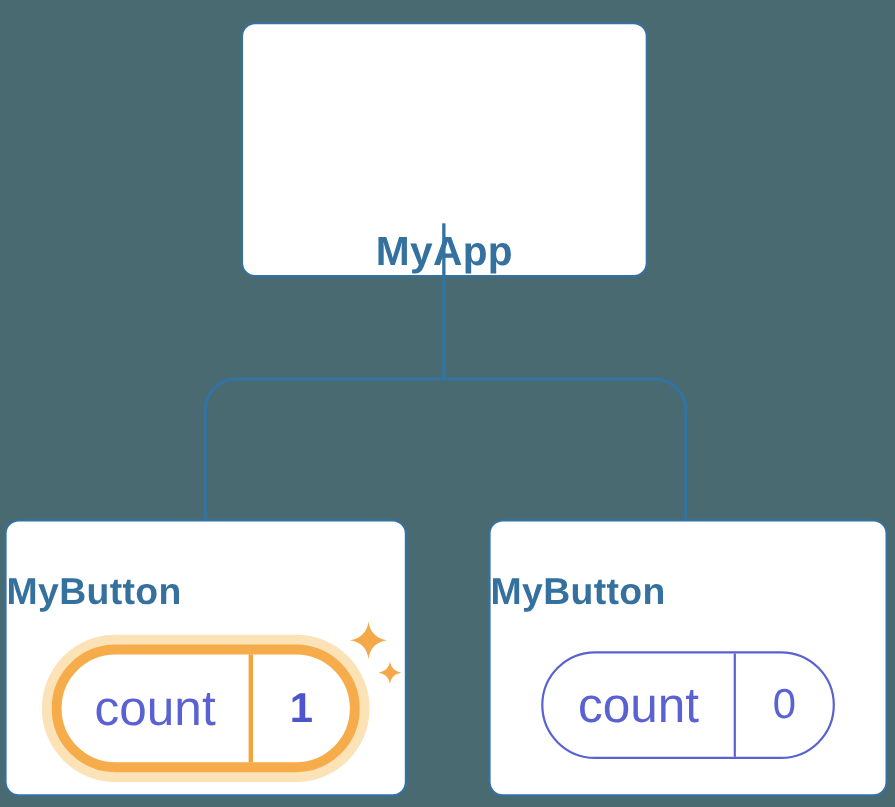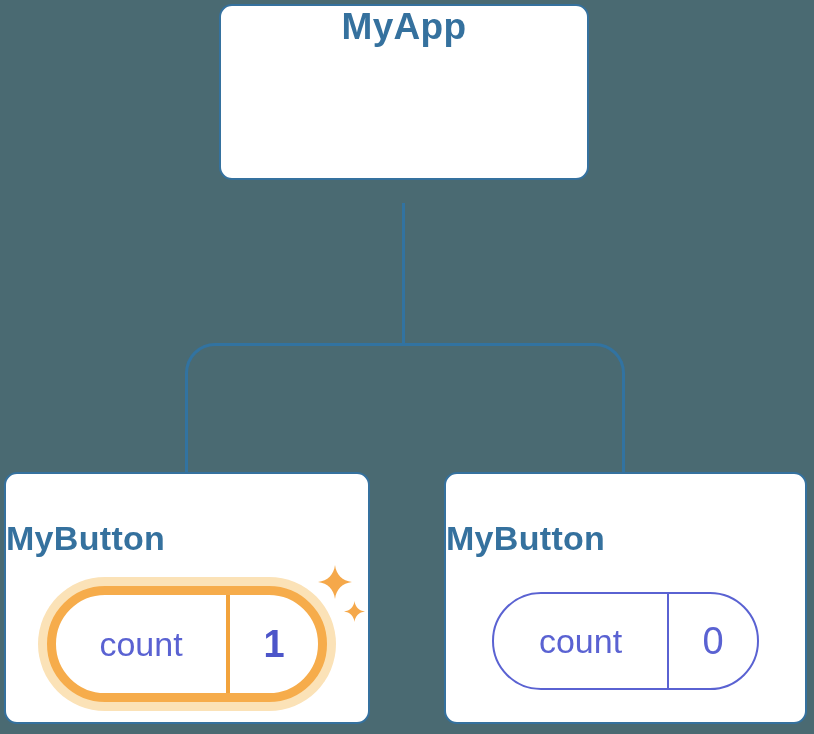--- a/index.html
+++ b/index.html
@@ -25,22 +25,22 @@
     background:var(--bg);
     overflow:hidden;
   }
   .card{
     position:absolute;
     background:var(--card-bg);
     border:2.5px solid var(--card-border);
     border-radius:13px;
   }
   .card-app{
-    left:219px;top:4px;width:370px;height:176px;
-    display:flex;align-items:flex-start;justify-content:center;
+    left:219px;top:20px;width:370px;height:232px;
+    display:flex;align-items:flex-end;justify-content:center;
   }
   .node-label{
     color:var(--node-text);
     font-weight:700;
     font-size:37px;
     letter-spacing:0.3px;
   }
   .connector-stem{
     position:absolute;
     left:402px;top:203px;
@@ -81,21 +81,21 @@
     border:9px solid var(--highlight-orange);
     box-shadow:0 0 0 9px var(--highlight-glow);
   }
   .pill-plain{
     width:267px;height:98px;
     border:2px solid var(--state-border);
   }
   .pill-key{
     display:flex;align-items:center;justify-content:center;
     color:var(--state-text);
-    font-size:34px;
+    font-size:45px;
   }
   .pill-highlight .pill-key{width:170px;}
   .pill-plain .pill-key{width:173px;}
   .pill-value{
     flex:1;
     display:flex;align-items:center;justify-content:center;
     font-size:38px;
   }
   .pill-highlight .pill-value{
     border-left:4px solid var(--highlight-divider);

